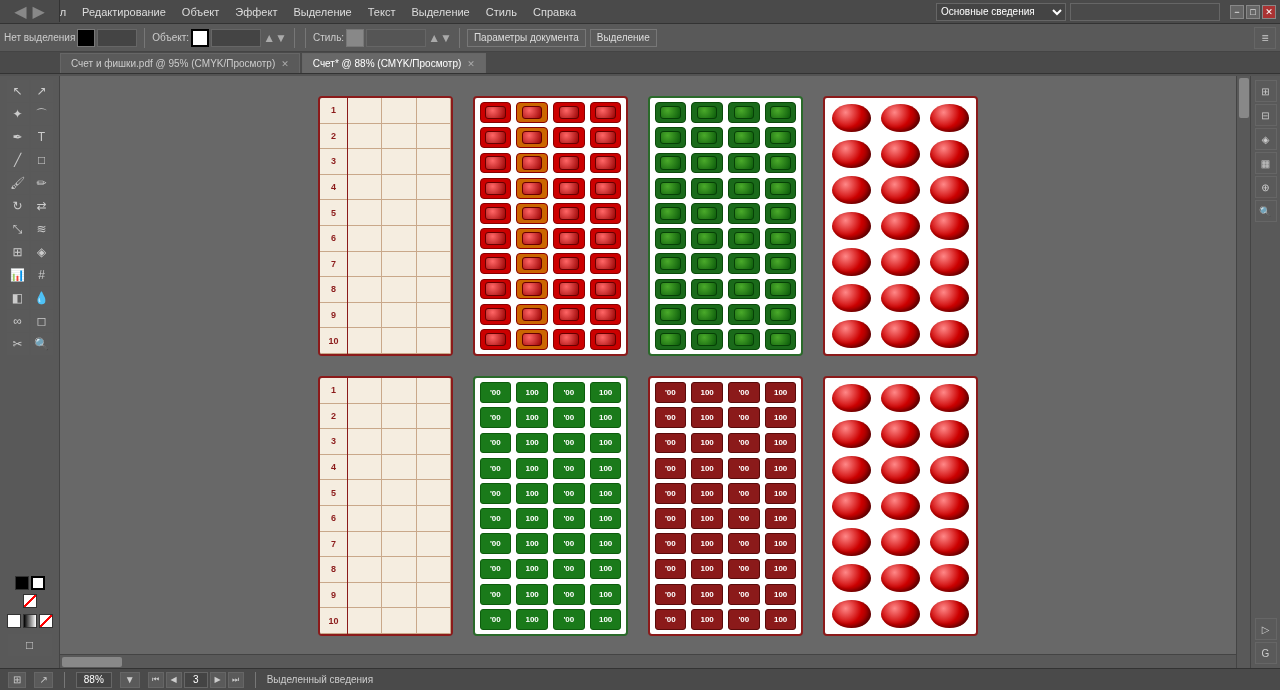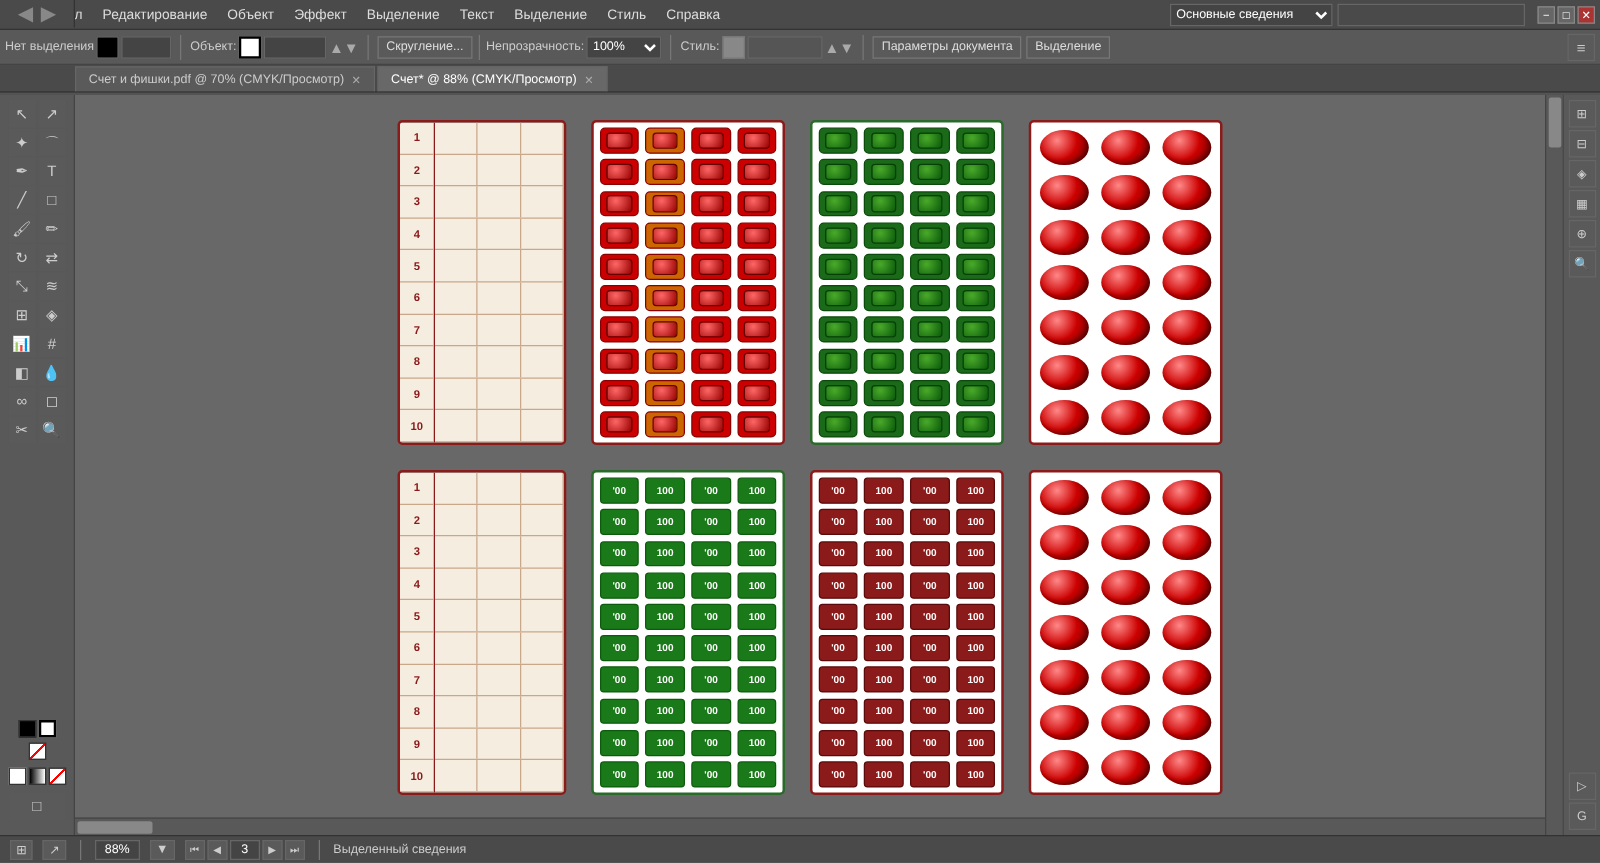--- a/index.html
+++ b/index.html
@@ -444,28 +444,20 @@
     <input type="text" class="tb-input" style="width: 40px;">
   </div>
   <div class="toolbar-separator"></div>
   <div class="toolbar-section">
     <span class="tb-label">Объект:</span>
     <div class="color-box-stroke"></div>
     <input type="text" class="tb-input" style="width: 50px;">
     <span style="font-size:12px;color:#aaa;">▲▼</span>
   </div>
   <div class="toolbar-separator"></div>
-  <div class="toolbar-section">
-    <button class="tb-btn">Скругление...</button>
-    <div class="toolbar-separator"></div>
-    <span class="tb-label">Непрозрачность:</span>
-    <select class="tb-select" style="width:60px;">
-      <option>100%</option>
-    </select>
-  </div>
   <div class="toolbar-separator"></div>
   <div class="toolbar-section">
     <span class="tb-label">Стиль:</span>
     <div class="color-box" style="background:#888;"></div>
     <div style="width:60px; height:18px; background:#555; border:1px solid #666;"></div>
     <span style="font-size:12px;color:#aaa;">▲▼</span>
   </div>
   <div class="toolbar-separator"></div>
   <button class="tb-btn">Параметры документа</button>
   <button class="tb-btn">Выделение</button>
@@ -473,21 +465,21 @@
     <div class="rp-btn" style="font-size:12px;">≡</div>
   </div>
 </div>
 
 <div id="tab-bar">
   <div style="position:absolute;left:0;top:0;width:60px;height:22px;background:#4a4a4a;border-right:1px solid #333;display:flex;align-items:center;justify-content:center;gap:6px;">
     <span style="font-size:16px;color:#888;cursor:pointer;">◀</span>
     <span style="font-size:16px;color:#888;cursor:pointer;">▶</span>
   </div>
   <div class="tab">
-    <span>Счет и фишки.pdf @ 70% (CMYK/Просмотр)</span>
+    <span>Счет и фишки.pdf @ 95% (CMYK/Просмотр)</span>
     <span class="tab-close">✕</span>
   </div>
   <div class="tab active">
     <span>Счет* @ 88% (CMYK/Просмотр)</span>
     <span class="tab-close">✕</span>
   </div>
 </div>
 
 <div id="left-toolbar">
   <div class="lt-pair">

